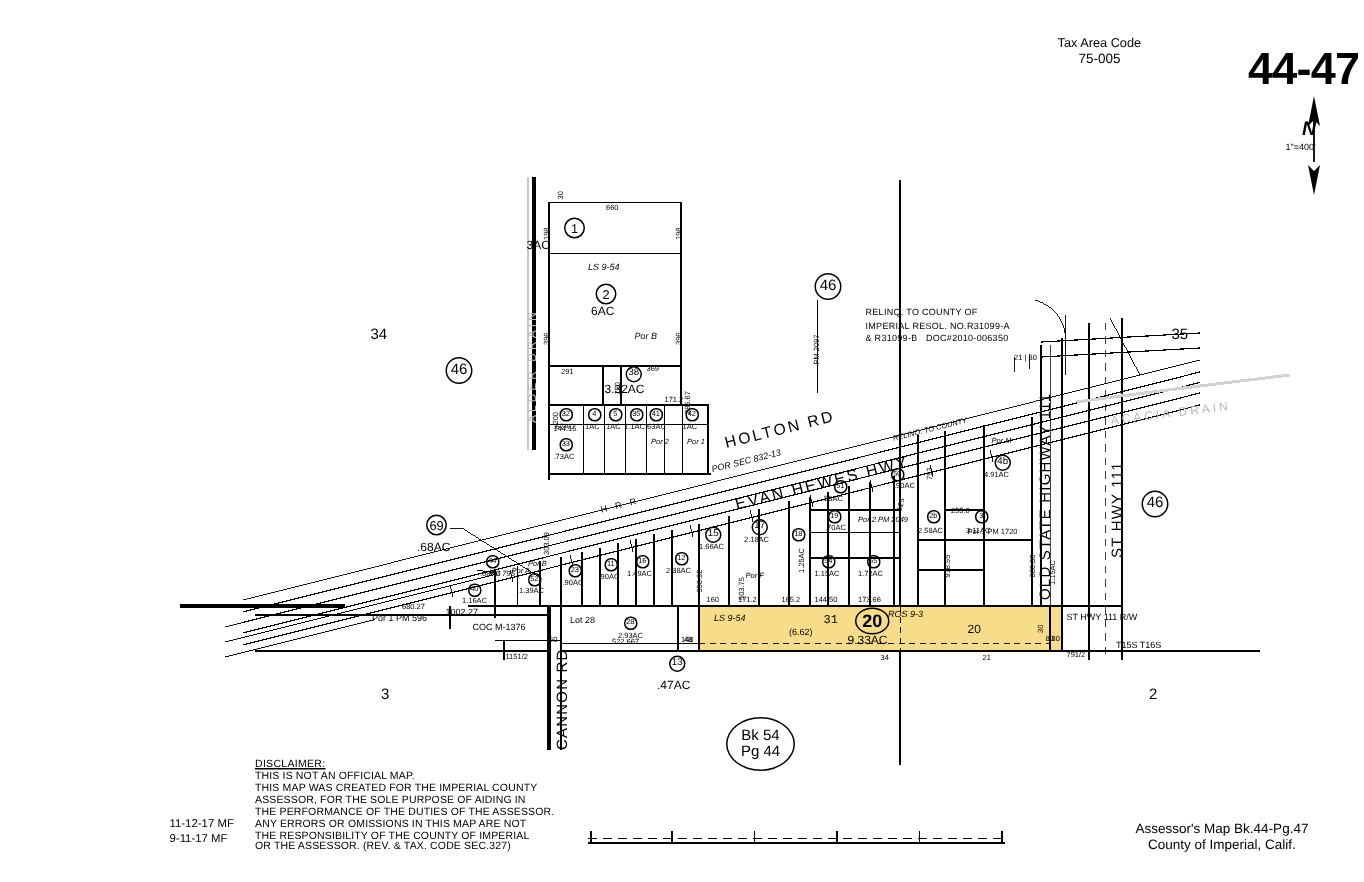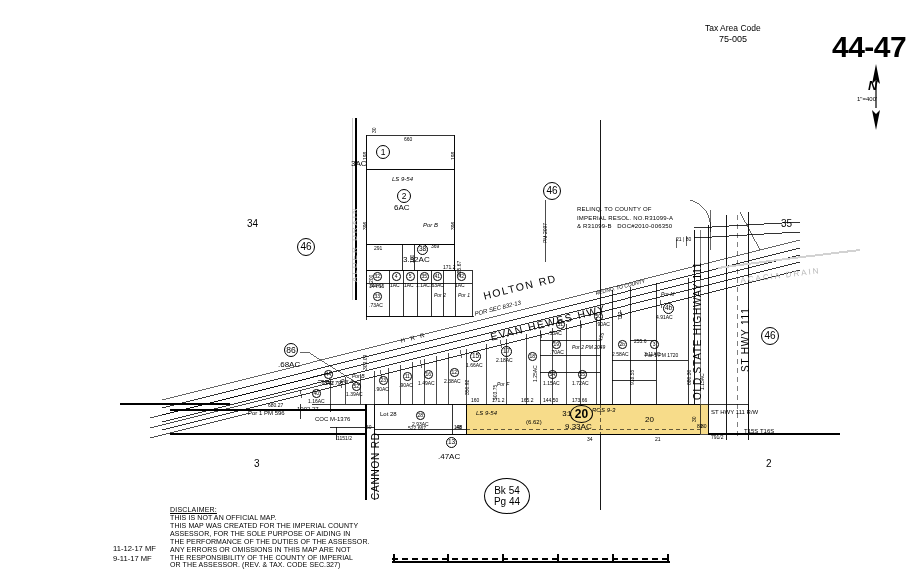--- a/index.html
+++ b/index.html
@@ -403,21 +403,21 @@
   <div class="abs circ xsm" style="left:433px; top:272px;">41</div>
   <div class="abs mtxt xs" style="left:430px; top:283px;">.63AC</div>
   <div class="abs circ xsm" style="left:457px; top:272px;">42</div>
   <div class="abs mtxt xs" style="left:455px; top:283px;">1AC</div>
   <div class="abs mtxt xs ital" style="left:434px; top:292px; line-height:6px;">Por
 2</div>
   <div class="abs mtxt xs ital" style="left:458px; top:292px; line-height:6px;">Por
 1</div>
   <div class="abs mtxt xs" style="left:443px; top:265px;">171.2</div>
 
-  <div class="abs circ mid" style="left:284px; top:343px;">86</div>
+  <div class="abs circ mid" style="left:284px; top:343px;">69</div>
   <div class="abs mtxt m" style="left:278px; top:361px;">.68AC</div>
   <div class="abs mtxt s" style="left:248px; top:409px; line-height:9px; text-align:center;">Por  1
 PM  596</div>
   <div class="abs mtxt s" style="left:297px; top:406px;">1002.27</div>
   <div class="abs mtxt s" style="left:315px; top:416px;">COC  M-1376</div>
   <div class="abs mtxt xs" style="left:268px; top:403px;">680.27</div>
   <div class="abs mtxt xs" style="left:337px; top:436px;">1151/2</div>
 
   <div class="abs circ xsm" style="left:324px; top:370px;">44</div>
   <div class="abs mtxt xs" style="left:320px; top:381px;">.68AC</div>
@@ -485,21 +485,21 @@
   <div class="abs mtxt xs vert" style="left:618px; top:320px;">792</div>
   <div class="abs mtxt xs vert" style="left:700px; top:390px;">1.15AC</div>
 
   <div class="abs mtxt s" style="left:577px; top:205px; line-height:8.5px; white-space:pre; letter-spacing:0.2px;">RELINQ. TO COUNTY OF
 IMPERIAL RESOL. NO.R31099-A
 &amp; R31099-B   DOC#2010-006350</div>
   <div class="abs mtxt xs vert" style="left:543px; top:243px;">PM 2097</div>
   <div class="abs mtxt xs" style="left:676px; top:237px;">21 | 80</div>
 
   <div class="abs mtxt s ital" style="left:476px; top:410px;">LS  9-54</div>
-  <div class="abs mtxt m" style="left:562px; top:410px;font-family:Liberation Mono, monospace;">31</div>
+  <div class="abs mtxt m" style="left:549px; top:410px;font-family:Liberation Mono, monospace;">31</div>
   <div class="abs mtxt s" style="left:526px; top:419px;">(6.62)</div>
   <div class="abs oval bold" style="left:570px; top:405px; width:21px; height:16px; font-size:12px;">20</div>
   <div class="abs mtxt s ital" style="left:592px; top:407px;">ROS  9-3</div>
   <div class="abs mtxt m" style="left:565px; top:423px;">9.33AC</div>
   <div class="abs mtxt m" style="left:645px; top:416px;">20</div>
   <div class="abs mtxt xs" style="left:587px; top:437px;">34</div>
   <div class="abs mtxt xs" style="left:655px; top:437px;">21</div>
   <div class="abs mtxt xs" style="left:456px; top:425px;">48</div>
   <div class="abs mtxt xs" style="left:701px; top:424px;">80</div>
   <div class="abs mtxt xs vert" style="left:692px; top:422px;">30</div>
@@ -525,14 +525,16 @@
   <div class="abs" id="revision-list-2">11-12-17 MF
 9-11-17 MF</div>
   <div class="abs" id="disclaimer-title">DISCLAIMER:</div>
   <div class="abs" id="disclaimer-body">THIS IS NOT AN OFFICIAL MAP.
 THIS MAP WAS CREATED FOR THE IMPERIAL COUNTY
 ASSESSOR, FOR THE SOLE PURPOSE OF AIDING IN
 THE PERFORMANCE OF THE DUTIES OF THE ASSESSOR.
 ANY ERRORS OR OMISSIONS IN THIS MAP ARE NOT
 THE RESPONSIBILITY OF THE COUNTY OF IMPERIAL
 OR THE ASSESSOR. (REV. &amp; TAX. CODE SEC.327)</div>
+  <div class="abs" id="assessor-credit">Assessor's Map Bk.44-Pg.47
+County of Imperial, Calif.</div>
 
 </div>
 
 </body></html>

